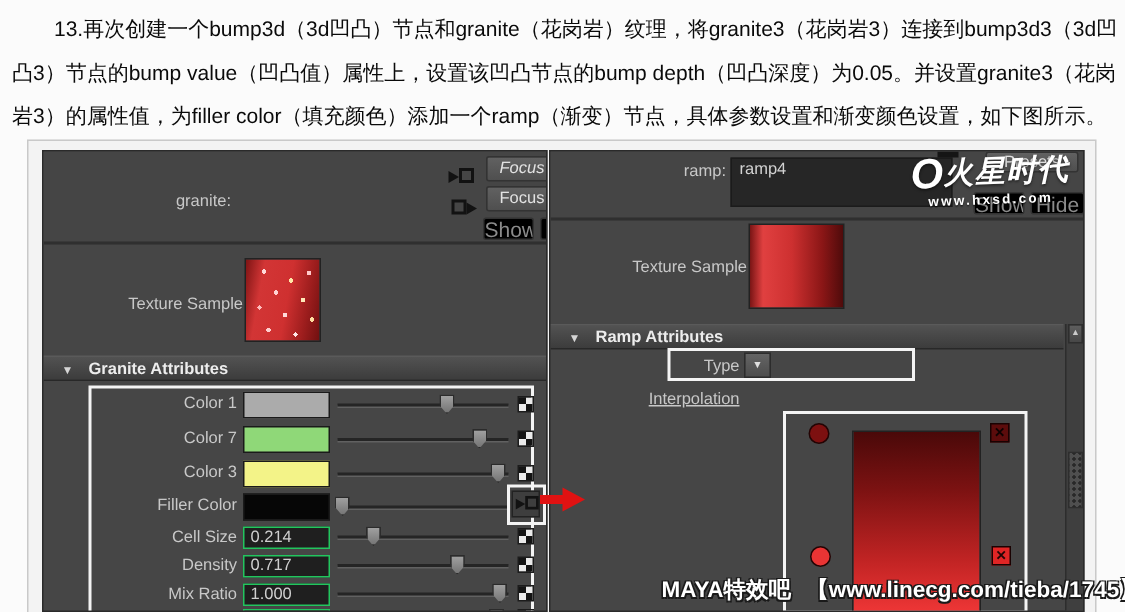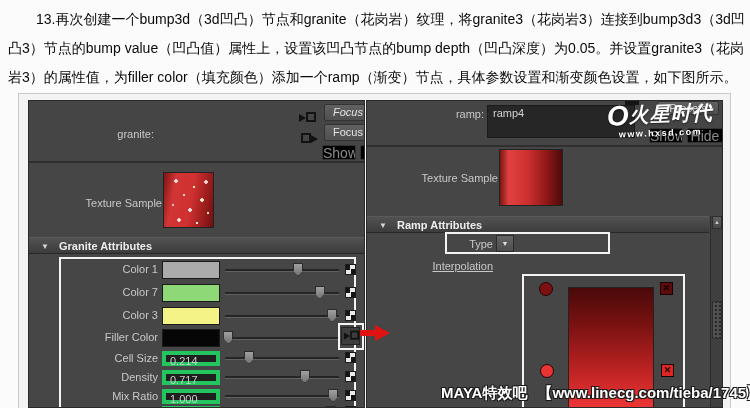--- a/index.html
+++ b/index.html
@@ -49,21 +49,21 @@
   .sect { position:absolute; left:0; right:0; height:17px;
           background:linear-gradient(#525252,#3c3c3c);
           border-top:1px solid #5a5a5a; border-bottom:1px solid #282828; }
   .sect .tri { position:absolute; left:12px; top:4px; font-size:8px; color:#d5d5d5; }
   .sect .stitle { position:absolute; left:30px; top:2px; font-weight:bold;
                   font-size:11px; color:#ededed;text-align:center; }
 
   
   .swatch { position:absolute; left:133px; width:58px; height:18px; border:1px solid #1a1a1a; }
   .vfield { position:absolute; left:133px; width:58px; height:15px; background:#1f1f1f;
-            border:4px solid #22c55e; color:#cfcfcf; font-size:11px; line-height:13px; padding-left:4px; }
+            border:1px solid #22c55e; color:#cfcfcf; font-size:11px; line-height:13px; padding-left:4px; }
   .slider { position:absolute; left:196px; width:114px; height:15px; }
   .slider .track { position:absolute; left:0; right:0; top:7px; height:2px;
                    background:#252525; box-shadow:0 1px 0 rgba(120,120,120,.55); }
   .slider .handle { position:absolute; top:1px; width:10px; height:13px;
                     background:linear-gradient(#a0a0a0,#757575); border:1px solid #2b2b2b;
                     clip-path:polygon(0 0,100% 0,100% 55%,50% 100%,0 55%); }
   .checker { position:absolute; left:316px; width:11px; height:11px; border:1px solid #1c1c1c;
              background:conic-gradient(#eaeaea 0 90deg, #141414 0 180deg, #eaeaea 0 270deg, #141414 0); }
 
   .hi-box { position:absolute; border:2px solid #f4f4f4; }

